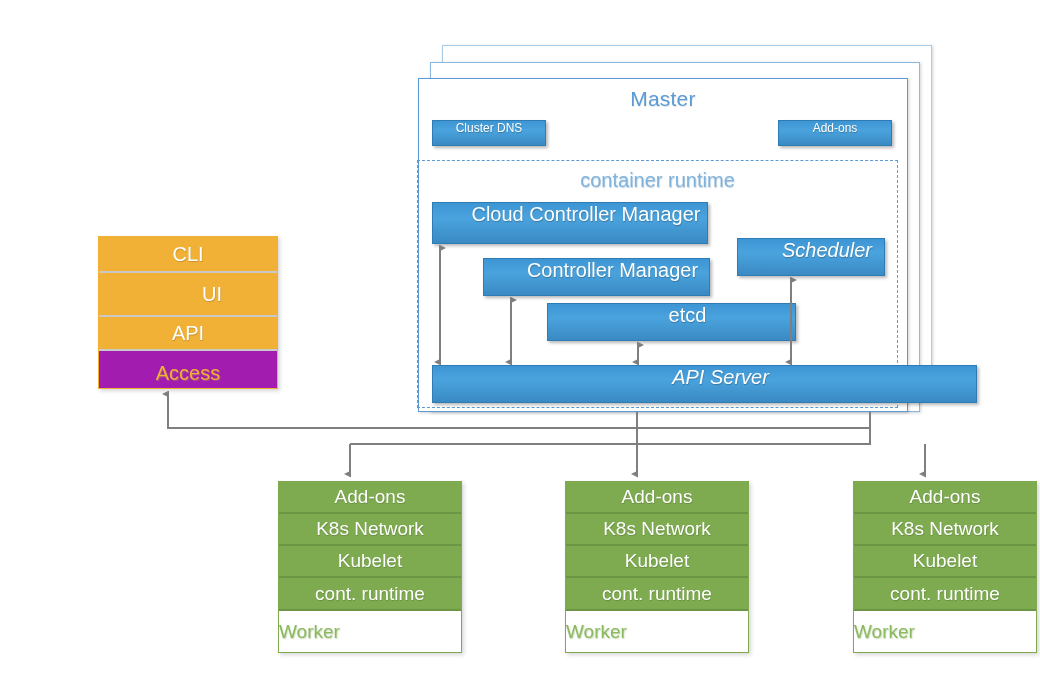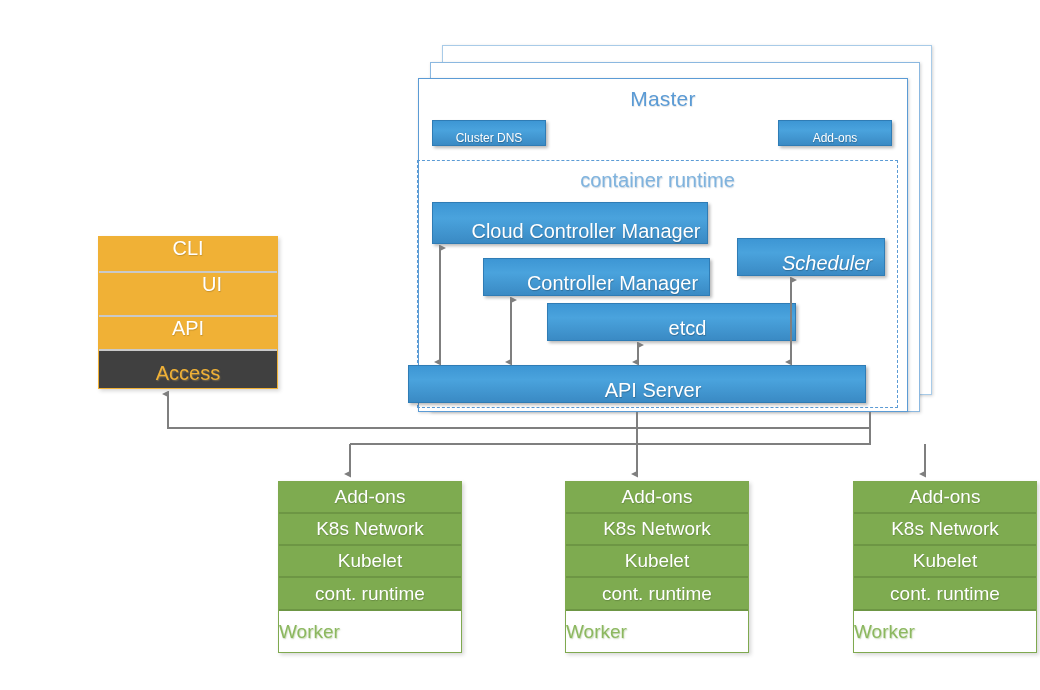--- a/index.html
+++ b/index.html
@@ -55,41 +55,41 @@
     font-size: 20px;
     text-shadow: 0.6px 0.6px 1.2px rgba(120,150,180,0.45);
   }
 
   
   .blue-box {
     background: linear-gradient(180deg, #3d96d4 0%, #4aa3dd 38%, #3a8ac4 100%);
     border: 1px solid #2f7cb5;
     color: #ffffff;
     display: flex;
-    align-items: flex-end;
+    align-items: flex-start;
     justify-content: center;
     box-shadow: 2px 2px 3px rgba(0,0,0,0.28);
     text-shadow: 0.5px 0.5px 1px rgba(0,0,0,0.25);
     white-space: nowrap;
   }
   .blue-box.big  { font-size: 20px; padding-left: 32px; }
   .blue-box.small{ font-size: 12px; }
   .orange-row {
     background: #f0b136;
     color: #ffffff;
     font-size: 20px;
     display: flex;
-    align-items: flex-start;
+    align-items: center;
     justify-content: center;
     border-bottom: 2px solid #c9c9c9;
     box-sizing: border-box;
     text-shadow: 0.5px 0.5px 1px rgba(0,0,0,0.18);
   }
   .access-label {
-    background: #404040;
+    background: #a21caf;
     color: #f0b136;
     font-size: 20px;
     display: flex;
     align-items: center;
     justify-content: center;
     box-sizing: border-box;
     text-shadow: 0.8px 0.8px 1.4px rgba(180,150,90,0.5);
   }
   .access-border {
     border: 1.5px solid #f0b136;
@@ -165,21 +165,21 @@
   </div>
 
   <div class="abs blue-box big" style="left:527px; top:303px; width:249px; height:38px;">
     <span>etcd</span>
   </div>
 
   <div class="abs blue-box big" style="left:717px; top:238px; width:148px; height:38px;font-style:italic;">
     <span>Scheduler</span>
   </div>
 
-  <div class="abs blue-box big" style="left:388px; top:365px; width:458px; height:38px;">
+  <div class="abs blue-box big" style="left:412px; top:365px; width:545px; height:38px;font-style:italic;">
     <span>API Server</span>
   </div>
 
   <div class="abs access-border" style="left:78px; top:236px; width:180px; height:153px;">
     <div class="orange-row" style="height:36px;">
       <span>CLI</span>
     </div>
     <div class="orange-row" style="height:44px;padding-left:48px;">
       <span>UI</span>
     </div>

